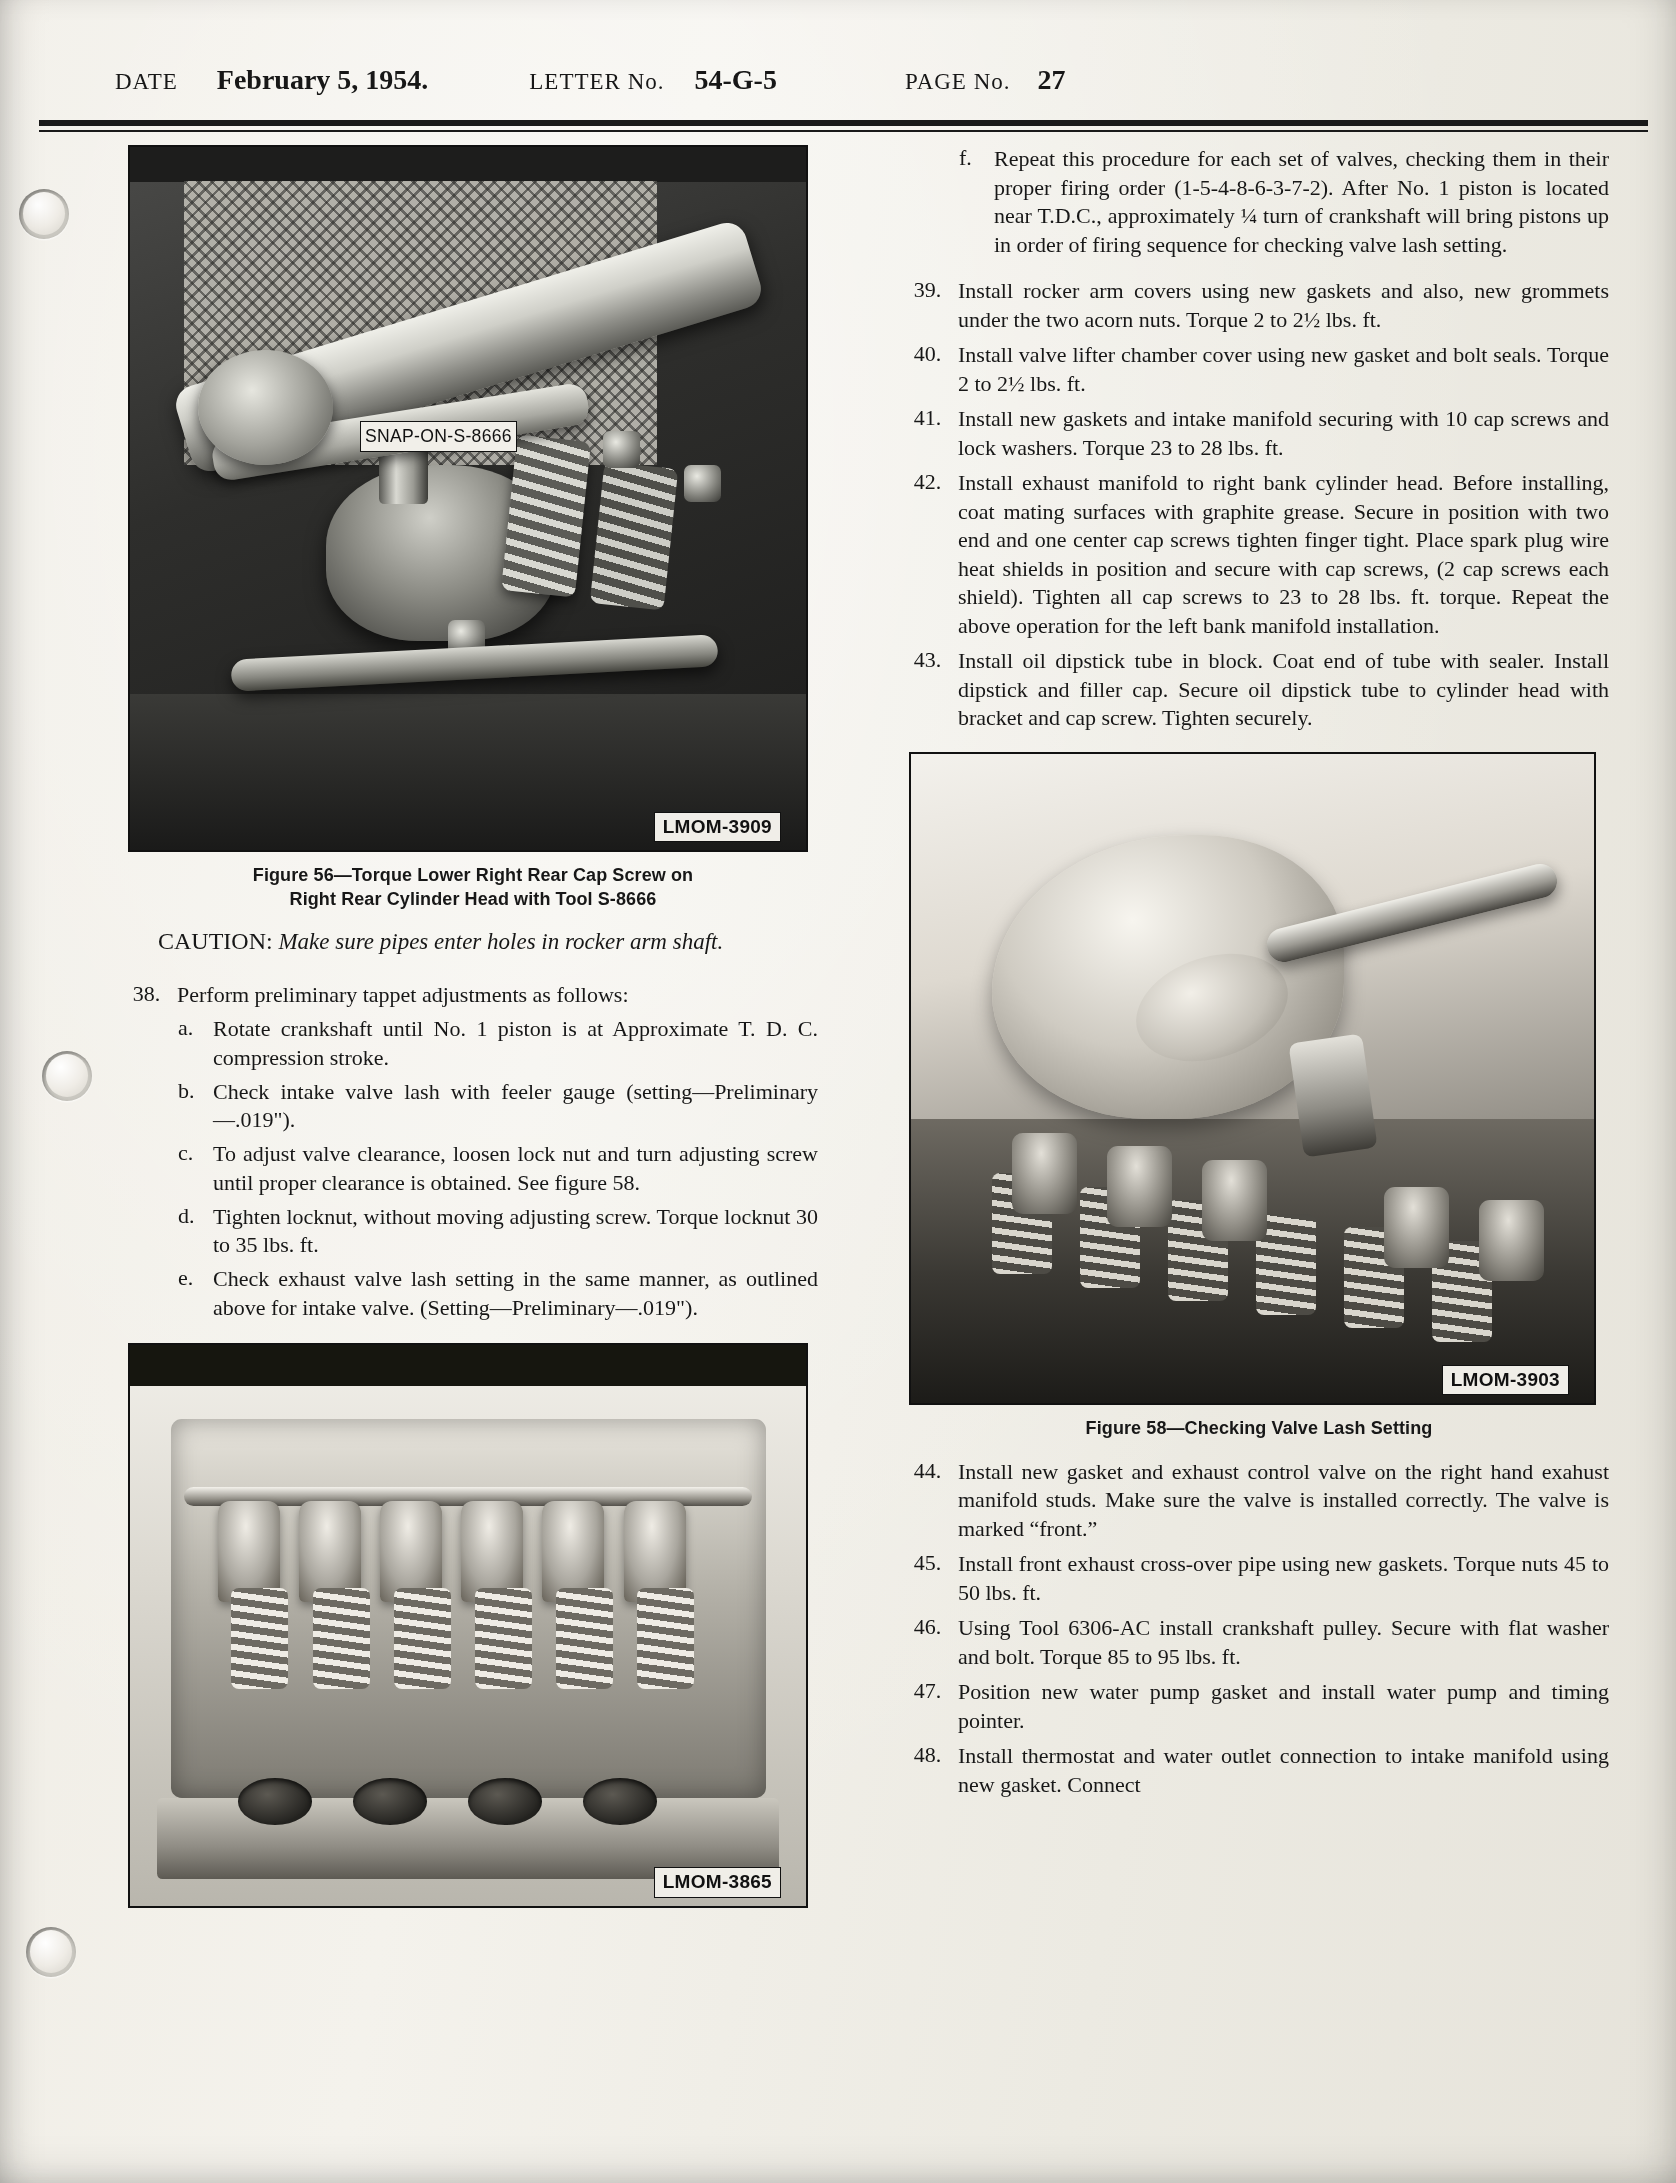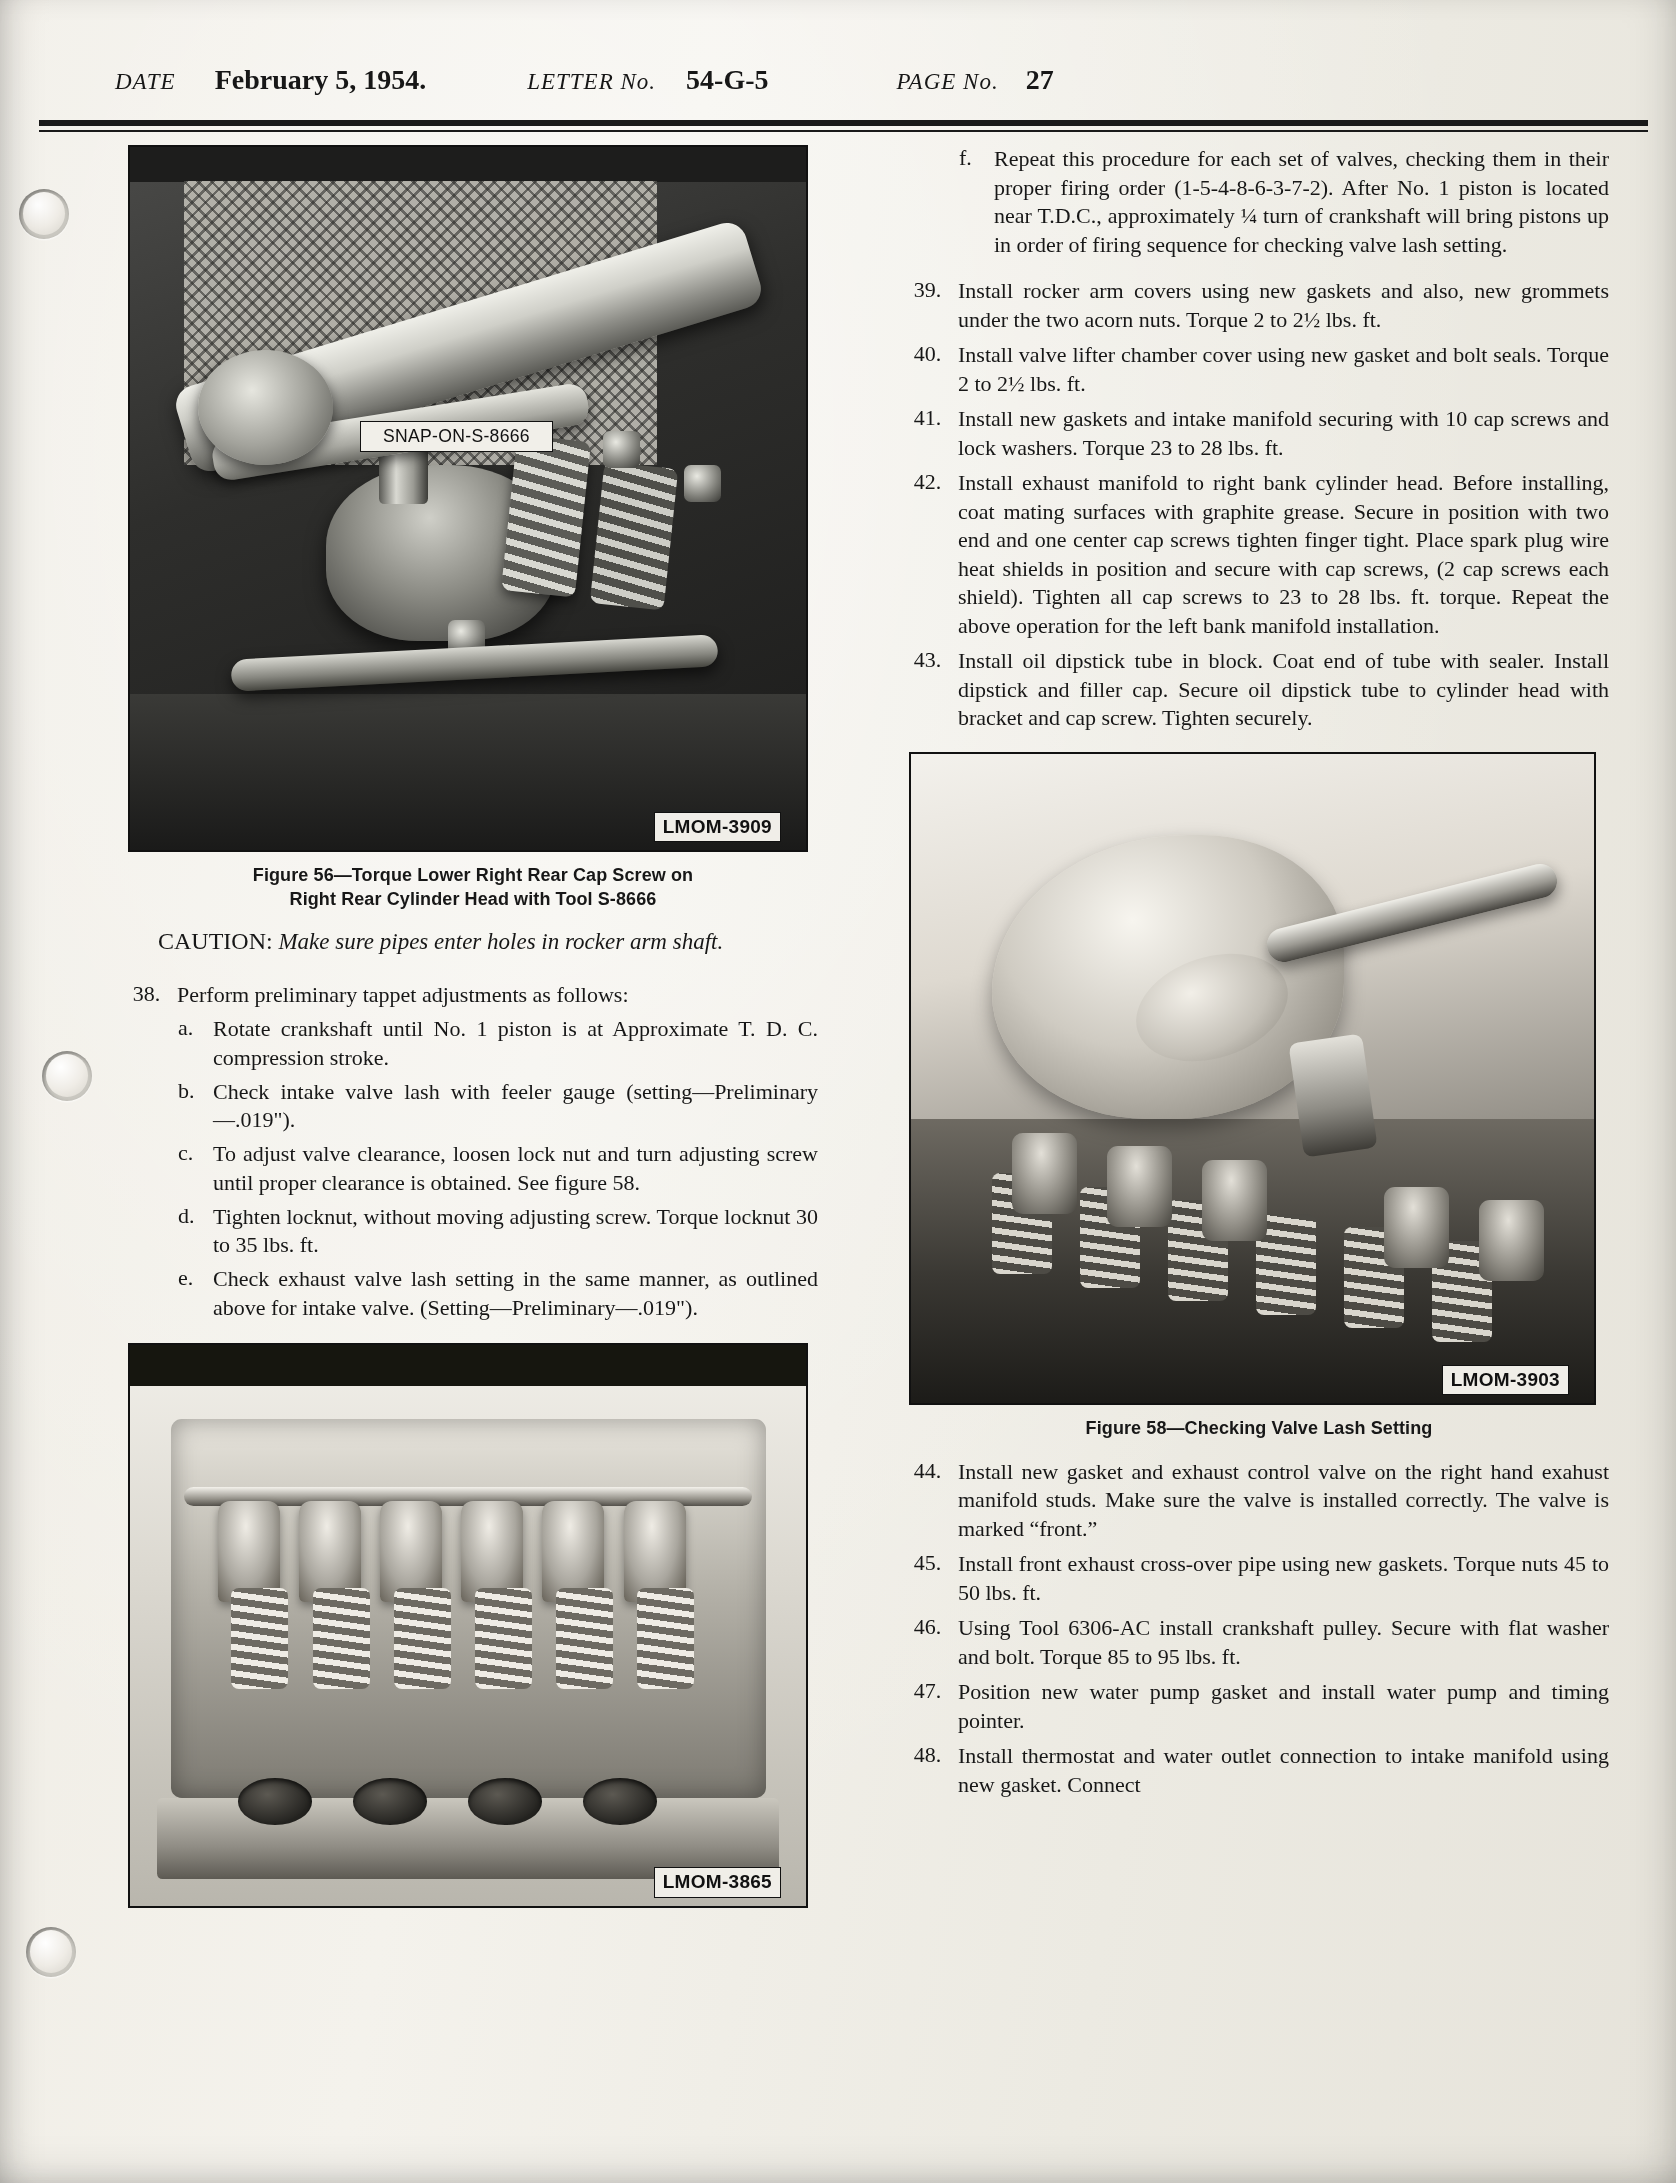--- a/index.html
+++ b/index.html
@@ -63,21 +63,20 @@
     top: 64px;
     width: 1508px;
     height: 54px;
     display: flex;
     align-items: baseline;
     white-space: nowrap;
   }
   .hdr-label {
     font-size: 23px;
     letter-spacing: 1px;
-    font-style: italic;
   }
   .hdr-value {
     font-weight: bold;
     font-size: 28px;
   }
   .hdr-gap-a { width: 39px; }
   .hdr-gap-b { width: 101px; }
   .hdr-gap-c { width: 30px; }
   .hdr-gap-d { width: 128px; }
   .hdr-gap-e { width: 27px; }
@@ -141,21 +140,21 @@
     padding: 2.7px 8px 3.4px 8px;
     letter-spacing: 0.3px;
     border: 1.4px solid #111;
   }
   .tool-tag {
     position: absolute;
     background: #f1efe9;
     color: #111;
     font-family: "Liberation Sans", sans-serif;
     font-size: 17.6px;
-    padding: 4px 22px;
+    padding: 4px 4px;
     border: 1.4px solid #111;
     letter-spacing: 0.3px;
   }
 
   
   .fig56 { width: 676px; height: 703px; }
   .f56-bg {
     position: absolute; inset: 0;
     background: linear-gradient(160deg, #4a4a48 0%, #2e2e2c 40%, #1b1b1a 100%);
   }

